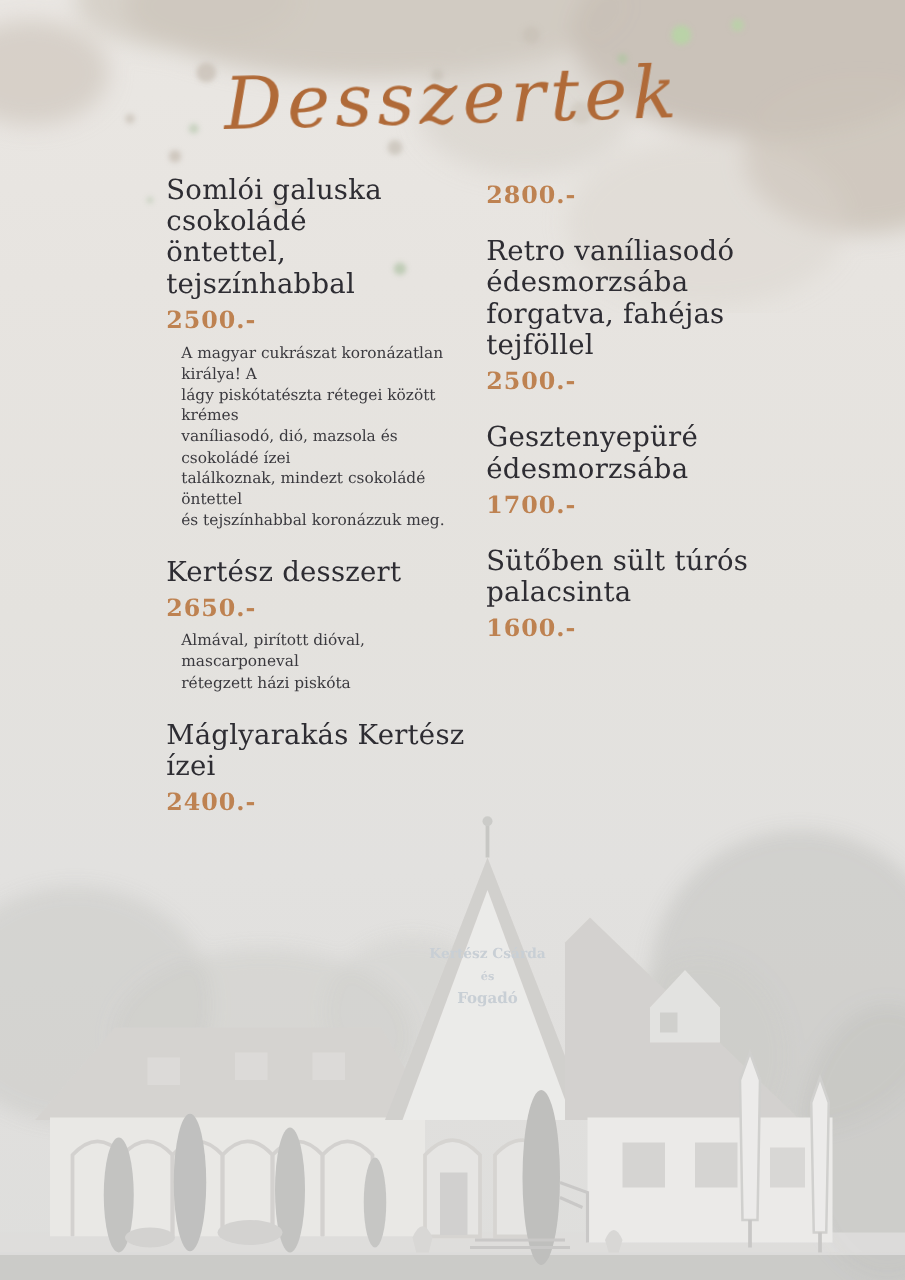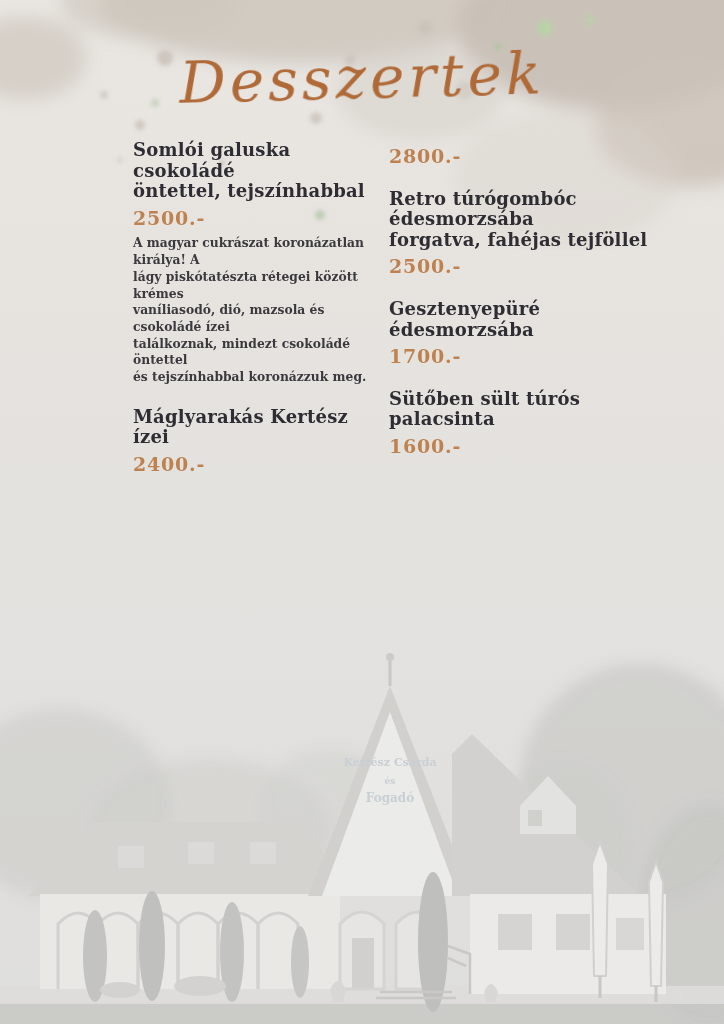--- a/index.html
+++ b/index.html
@@ -22,31 +22,31 @@
     color:var(--title-script,#b06a38);
     transform:rotate(-1.5deg);
   }
   .menu-grid{
     position:absolute;top:140px;left:133px;width:528px;
     display:grid;grid-template-columns:248px 272px;column-gap:8px;
   }
   .menu-item{margin:0 0 21px 0;}
   .item-title{
     margin:0;white-space:pre-line;
-    font-size:18px;line-height:1.14;font-weight:700;
+    font-size:22px;line-height:1.14;font-weight:400;
     letter-spacing:.2px;color:var(--item-title,#2e2d33);
   }
   .item-price{
     margin:5px 0 0 0;
     font-size:19px;line-height:1.2;font-weight:700;
     letter-spacing:.8px;color:var(--price,#be8251);
   }
   .item-desc{
-    margin:6px 0 0 0;white-space:pre-line;
-    font-size:12.3px;line-height:1.36;font-weight:700;
+    margin:6px 0 0 12px;white-space:pre-line;
+    font-size:12.3px;line-height:1.36;font-weight:400;
     color:var(--description,#3a393e);
   }
   .item-desc:empty{display:none;}
   .sign-text{
     font-family:"DejaVu Serif","Liberation Serif",serif;
     font-weight:700;fill:#c6cdd4;
   }
 </style>
 </head>
 <body>
@@ -184,33 +184,39 @@
         <h2 class="item-title">Somlói galuska csokoládé
 öntettel, tejszínhabbal</h2>
         <div class="item-price">2500.-</div>
         <p class="item-desc">A magyar cukrászat koronázatlan királya! A
 lágy piskótatészta rétegei között krémes
 vaníliasodó, dió, mazsola és csokoládé ízei
 találkoznak, mindezt csokoládé öntettel
 és tejszínhabbal koronázzuk meg.</p>
       </div>
       <div class="menu-item">
+        <h2 class="item-title">Kertész desszert</h2>
+        <div class="item-price">2650.-</div>
+        <p class="item-desc">Almával, pirított dióval, mascarponeval
+rétegzett házi piskóta</p>
+      </div>
+      <div class="menu-item">
         <h2 class="item-title">Máglyarakás Kertész ízei</h2>
         <div class="item-price">2400.-</div>
 
       </div>
     </div>
 
     <div class="col">
       <div class="menu-item">
         <div class="item-price">2800.-</div>
 
       </div>
       <div class="menu-item">
-        <h2 class="item-title">Retro túrógombóc édesmorzsába
+        <h2 class="item-title">Retro vaníliasodó édesmorzsába
 forgatva, fahéjas tejföllel</h2>
         <div class="item-price">2500.-</div>
 
       </div>
       <div class="menu-item">
         <h2 class="item-title">Gesztenyepüré édesmorzsába</h2>
         <div class="item-price">1700.-</div>
 
       </div>
       <div class="menu-item">

